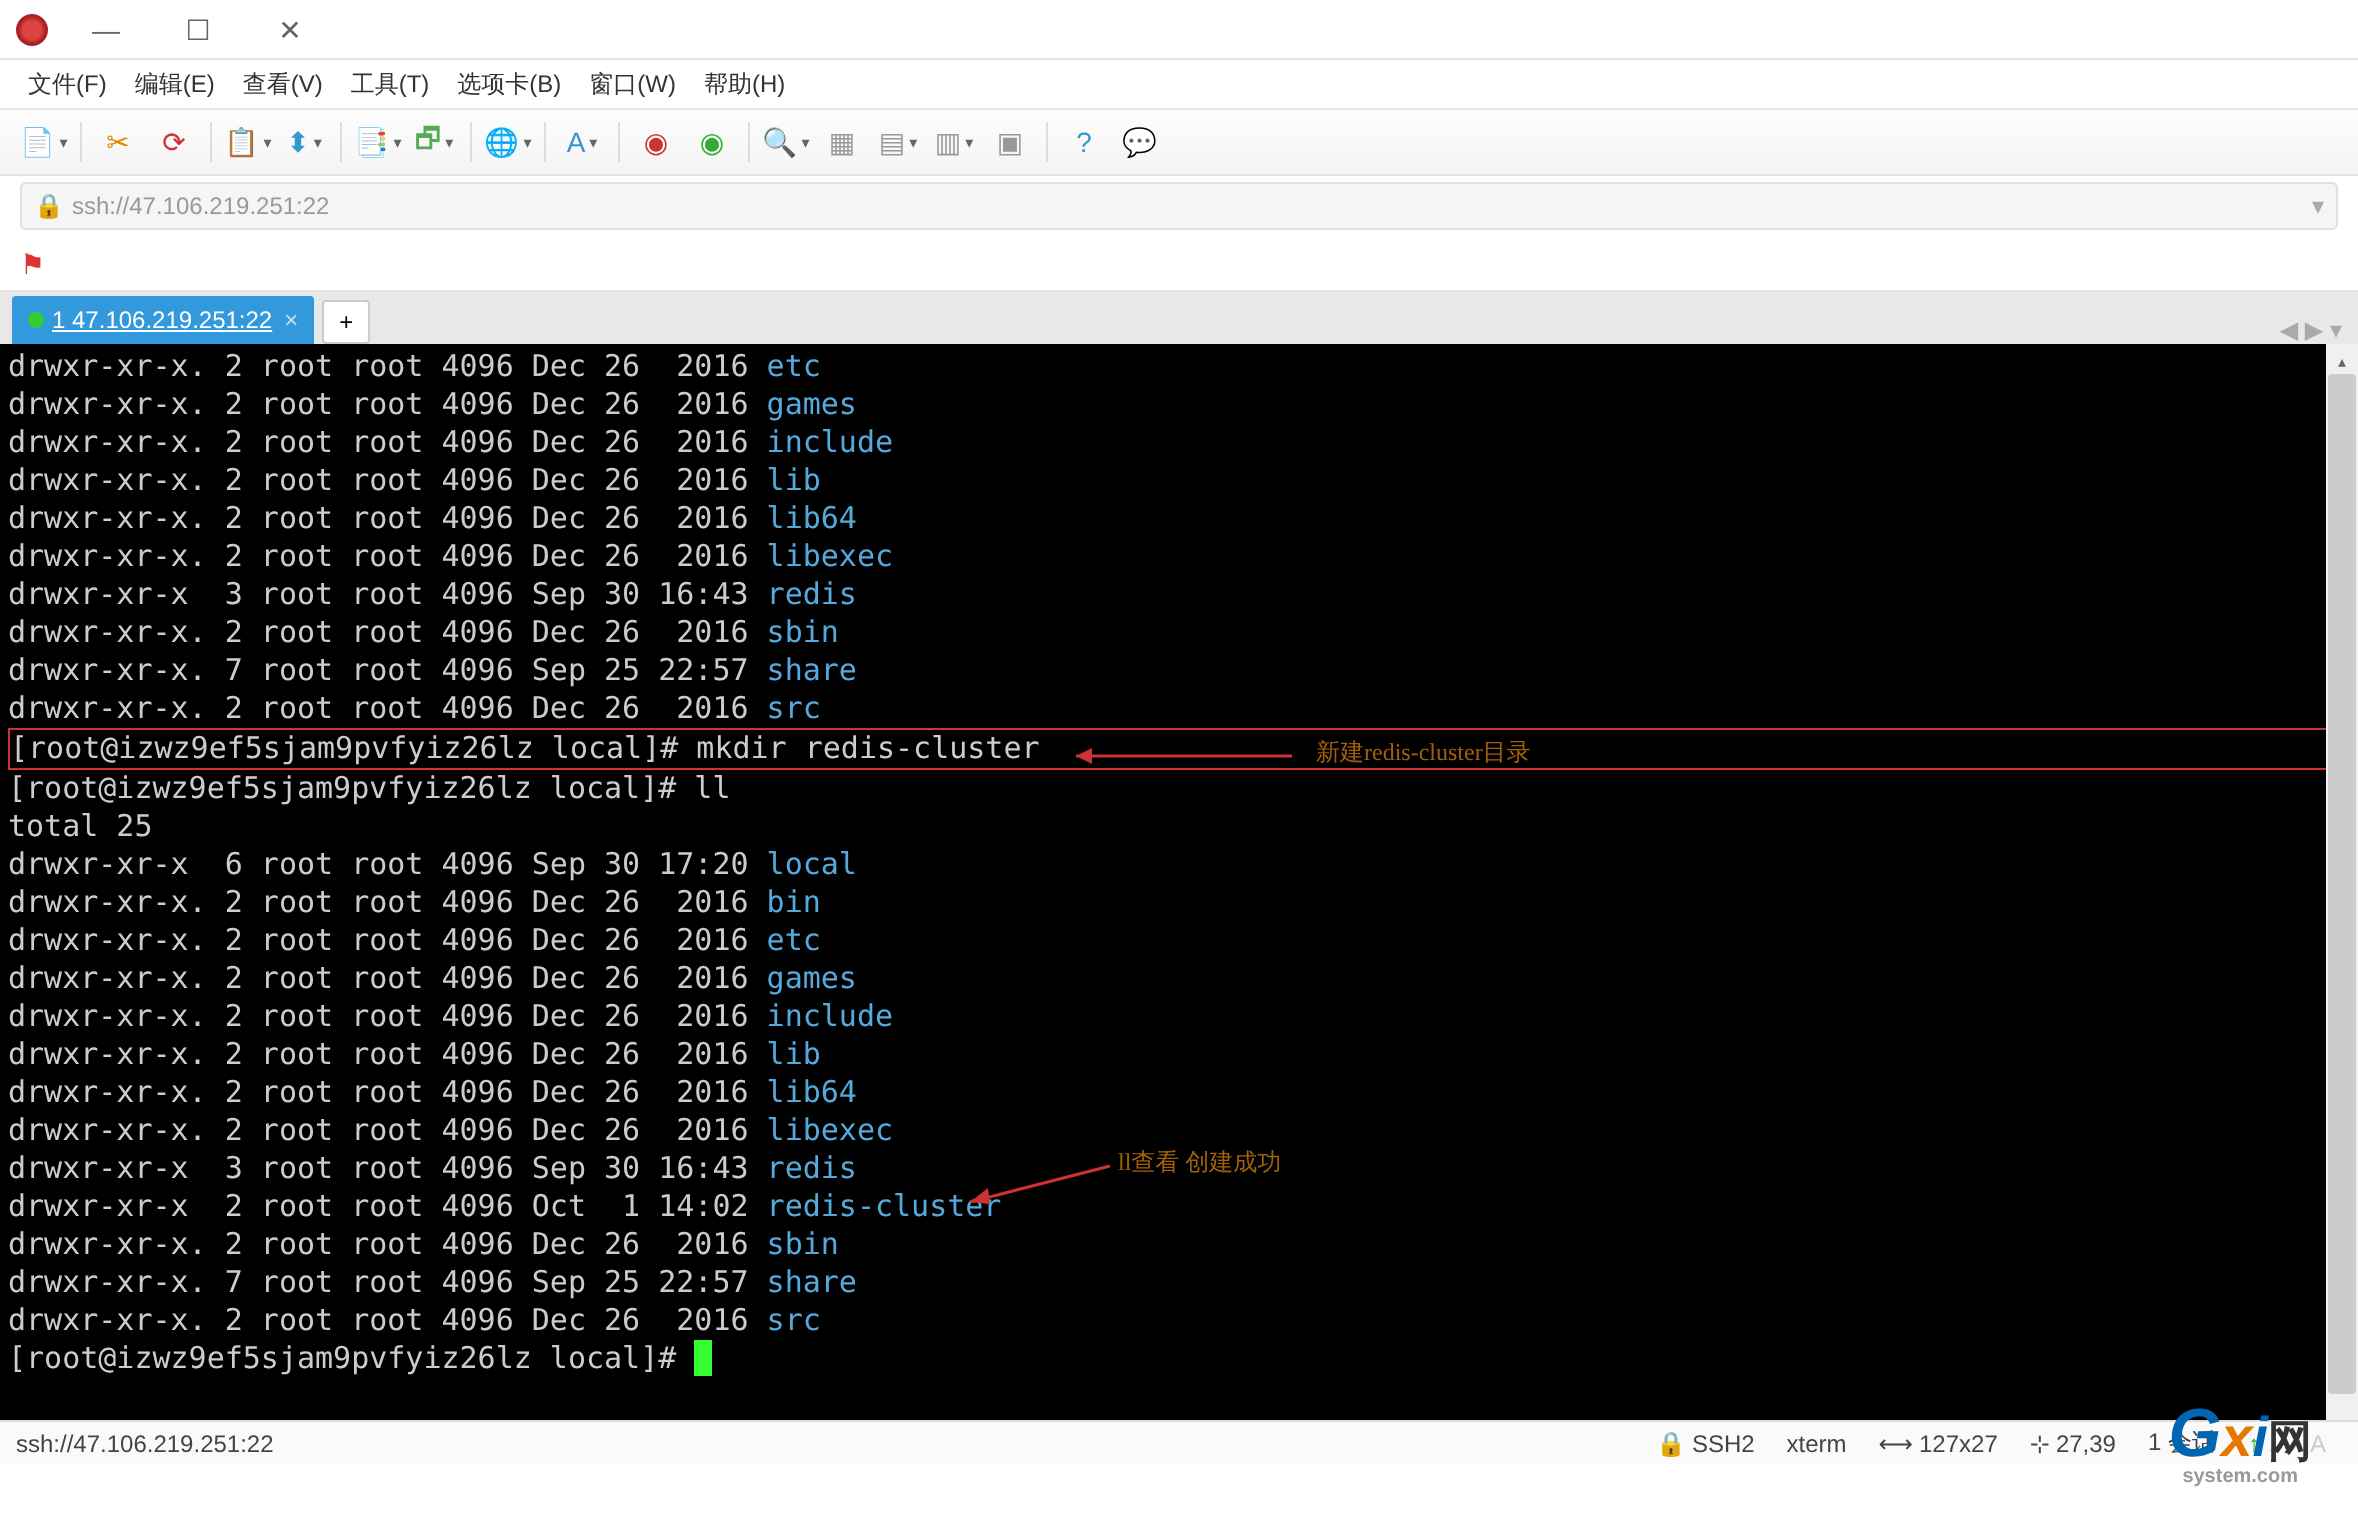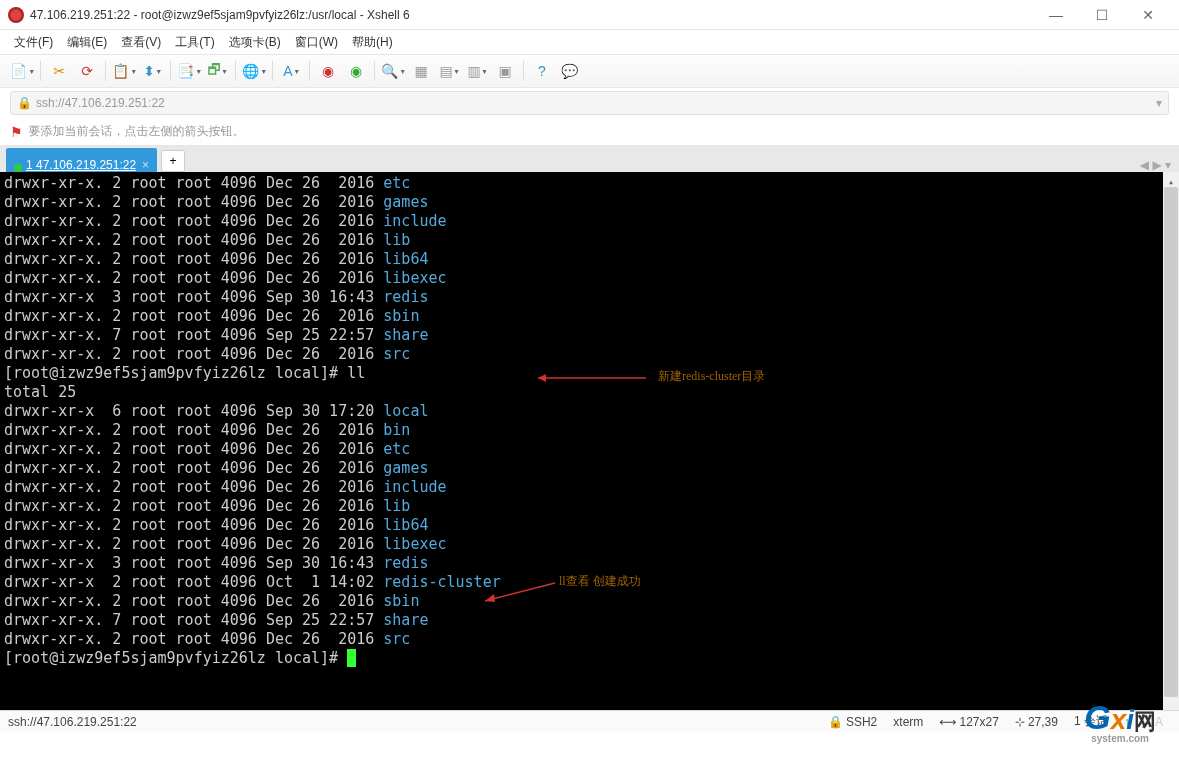--- a/index.html
+++ b/index.html
@@ -13,21 +13,21 @@
 .toolbar { height: 34px; display: flex; align-items: center; padding: 0 10px; gap: 4px; border-top: 1px solid #e5e5e5; border-bottom: 1px solid #e5e5e5; background: linear-gradient(#fdfdfd, #f4f4f4); }
 .tb-btn { width: 24px; height: 24px; display: flex; align-items: center; justify-content: center; font-size: 14px; }
 .tb-sep { width: 1px; height: 20px; background: #ddd; margin: 0 2px; }
 .tb-drop::after { content: "▾"; font-size: 8px; margin-left: 2px; color: #666; }
 .addressbar { height: 30px; display: flex; align-items: center; padding: 4px 10px; }
 .addr-input { flex: 1; height: 24px; background: #f5f5f5; border: 1px solid #e0e0e0; border-radius: 3px; display: flex; align-items: center; padding: 0 6px; color: #999; }
 .addr-input .lock { color: #d4af37; margin-right: 4px; }
 .tipbar { height: 28px; display: flex; align-items: center; padding: 0 10px; color: #999; border-bottom: 1px solid #e5e5e5; }
 .tipbar .flag { color: #d33; margin-right: 6px; font-size: 14px; }
 .tabbar { height: 26px; background: #e8e8e8; display: flex; align-items: flex-end; padding: 0 6px; position: relative; }
-.tab { height: 24px; background: #3399dd; color: #fff; display: flex; align-items: flex-end; padding: 0 8px; border-radius: 2px 2px 0 0; font-size: 12px; }
+.tab { height: 24px; background: #3399dd; color: #fff; display: flex; align-items: center; padding: 0 8px; border-radius: 2px 2px 0 0; font-size: 12px; }
 .tab .dot { width: 8px; height: 8px; background: #3c3; border-radius: 50%; margin-right: 4px; }
 .tab .close { margin-left: 6px; color: #cde; }
 .tab-add { width: 24px; height: 22px; background: #fff; border: 1px solid #ccc; text-align: center; line-height: 20px; margin-left: 4px; border-radius: 2px; }
 .tab-nav { position: absolute; right: 8px; color: #aaa; }
 .terminal { background: #000; color: #ccc; font-family: Consolas, monospace; font-size: 15px; line-height: 19px; padding: 2px 4px; height: 538px; overflow: hidden; position: relative; }
 .terminal .scrollbar { position: absolute; right: 0; top: 0; width: 16px; height: 100%; background: #f0f0f0; }
 .terminal .scrollbar .thumb { background: #ccc; width: 14px; margin: 1px; height: 510px; border-radius: 2px; position: absolute; top: 14px; }
 .terminal .scrollbar .arrow-up { position: absolute; top: 0; width: 16px; text-align: center; color: #666; font-size: 10px; }
 .term-line { white-space: pre; }
 .c-cyan { color: #5ad; }
@@ -45,21 +45,20 @@
 .watermark .g { font-size: 34px; color: #0066b3; font-style: italic; }
 .watermark .x { color: #e67800; font-size: 28px; font-style: italic; }
 .watermark .i { color: #0066b3; font-size: 28px; font-style: italic; }
 .watermark .sub { font-size: 10px; color: #999; display: block; text-align: center; margin-top: -4px; }
 </style>
 </head>
 <body>
 
 <div class="titlebar">
   <div class="app-icon"></div>
-  <div class="title">47.106.219.251:22 - root@izwz9ef5sjam9pvfyiz26lz:/usr/local - Xshell 6</div>
   <div class="win-controls">
     <span>—</span>
     <span>☐</span>
     <span>✕</span>
   </div>
 </div>
 
 <div class="menubar">
   <span>文件(F)</span>
   <span>编辑(E)</span>
@@ -103,21 +102,20 @@
   <div class="addr-input">
     <span class="lock">🔒</span>
     <span>ssh://47.106.219.251:22</span>
     <span style="flex:1"></span>
     <span style="color:#aaa">▾</span>
   </div>
 </div>
 
 <div class="tipbar">
   <span class="flag">⚑</span>
-  <span>要添加当前会话，点击左侧的箭头按钮。</span>
 </div>
 
 <div class="tabbar">
   <div class="tab">
     <span class="dot"></span>
     <span style="text-decoration:underline">1 47.106.219.251:22</span>
     <span class="close">×</span>
   </div>
   <div class="tab-add">+</div>
   <div class="tab-nav">◀ ▶ ▾</div>
@@ -132,20 +130,21 @@
       <div class="term-line"><span class="c-white">drwxr-xr-x. 2 root root 4096 Dec 26  2016 </span><span class="c-cyan">etc</span></div>
       <div class="term-line"><span class="c-white">drwxr-xr-x. 2 root root 4096 Dec 26  2016 </span><span class="c-cyan">games</span></div>
       <div class="term-line"><span class="c-white">drwxr-xr-x. 2 root root 4096 Dec 26  2016 </span><span class="c-cyan">include</span></div>
       <div class="term-line"><span class="c-white">drwxr-xr-x. 2 root root 4096 Dec 26  2016 </span><span class="c-cyan">lib</span></div>
       <div class="term-line"><span class="c-white">drwxr-xr-x. 2 root root 4096 Dec 26  2016 </span><span class="c-cyan">lib64</span></div>
       <div class="term-line"><span class="c-white">drwxr-xr-x. 2 root root 4096 Dec 26  2016 </span><span class="c-cyan">libexec</span></div>
       <div class="term-line"><span class="c-white">drwxr-xr-x  3 root root 4096 Sep 30 16:43 </span><span class="c-cyan">redis</span></div>
       <div class="term-line"><span class="c-white">drwxr-xr-x. 2 root root 4096 Dec 26  2016 </span><span class="c-cyan">sbin</span></div>
       <div class="term-line"><span class="c-white">drwxr-xr-x. 7 root root 4096 Sep 25 22:57 </span><span class="c-cyan">share</span></div>
       <div class="term-line"><span class="c-white">drwxr-xr-x. 2 root root 4096 Dec 26  2016 </span><span class="c-cyan">src</span></div>
+      <div class="term-line boxed"><span class="c-prompt">[root@izwz9ef5sjam9pvfyiz26lz local]# </span><span class="c-white">mkdir redis-cluster</span></div>
       <div class="term-line"><span class="c-prompt">[root@izwz9ef5sjam9pvfyiz26lz local]# </span><span class="c-white">ll</span></div>
       <div class="term-line"><span class="c-white">total 25</span></div>
       <div class="term-line"><span class="c-white">drwxr-xr-x  6 root root 4096 Sep 30 17:20 </span><span class="c-cyan">local</span></div>
       <div class="term-line"><span class="c-white">drwxr-xr-x. 2 root root 4096 Dec 26  2016 </span><span class="c-cyan">bin</span></div>
       <div class="term-line"><span class="c-white">drwxr-xr-x. 2 root root 4096 Dec 26  2016 </span><span class="c-cyan">etc</span></div>
       <div class="term-line"><span class="c-white">drwxr-xr-x. 2 root root 4096 Dec 26  2016 </span><span class="c-cyan">games</span></div>
       <div class="term-line"><span class="c-white">drwxr-xr-x. 2 root root 4096 Dec 26  2016 </span><span class="c-cyan">include</span></div>
       <div class="term-line"><span class="c-white">drwxr-xr-x. 2 root root 4096 Dec 26  2016 </span><span class="c-cyan">lib</span></div>
       <div class="term-line"><span class="c-white">drwxr-xr-x. 2 root root 4096 Dec 26  2016 </span><span class="c-cyan">lib64</span></div>
       <div class="term-line"><span class="c-white">drwxr-xr-x. 2 root root 4096 Dec 26  2016 </span><span class="c-cyan">libexec</span></div>

